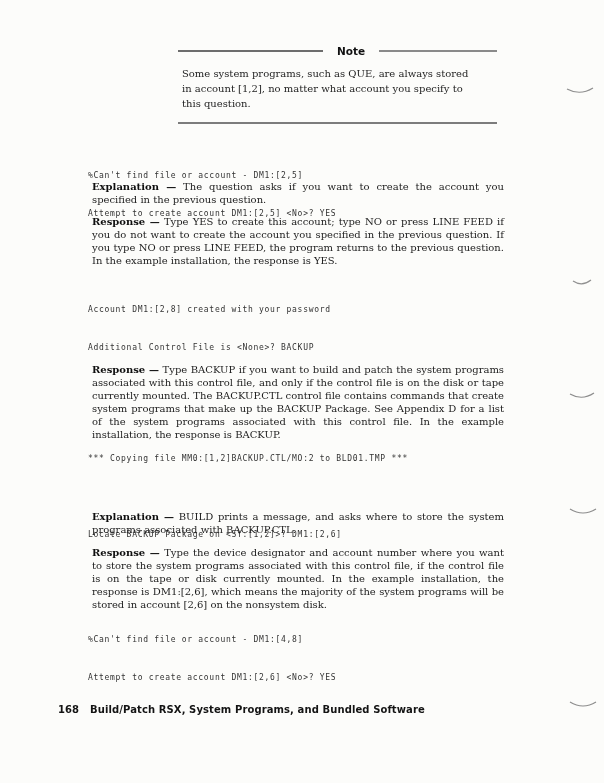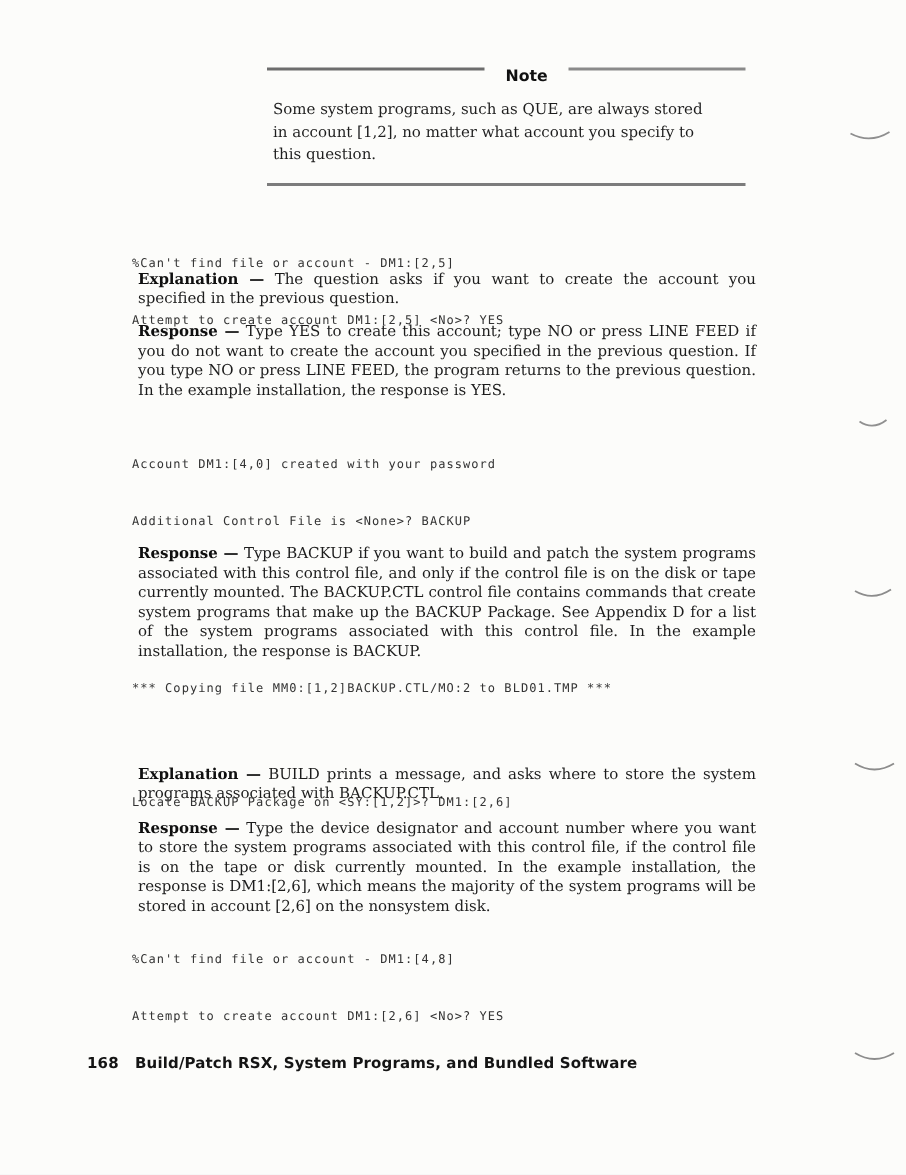--- a/index.html
+++ b/index.html
@@ -12,21 +12,21 @@
     position: relative;
     width: 604px; height: 783px;
     background: #fcfcfa;
     overflow: hidden;
     color: #1c1c1c;
   }
 
   
   .note-header {
     position: absolute; left: 178px; top: 45px; width: 319px;
-    display: flex; align-items: flex-start;
+    display: flex; align-items: center;
   }
   .note-rule-left  { width: 145px; height: 2px; background: #6d6d6d; }
   .note-rule-right { flex: 1; height: 2px; background: #8a8a8a; }
   .note-label {
     margin: 0 14px;
     font-family: "DejaVu Sans", sans-serif;
     font-weight: bold; font-size: 10.5px; color: #111;
   }
   .note-body {
     position: absolute; left: 178px; top: 62px; width: 292px;
@@ -84,21 +84,21 @@
   <div class="terminal" style="top:145px">
     <div class="term-line">%Can't find file or account - DM1:[2,5]</div>
     <div class="term-line">Attempt to create account DM1:[2,5] &lt;No&gt;? YES</div>
   </div>
 
   <p class="para" style="top:176px"><span class="lead">Explanation —</span> <span>The question asks if you want to create the account you specified in the previous question.</span></p>
 
   <p class="para" style="top:211px"><span class="lead">Response —</span> <span>Type YES to create this account; type NO or press LINE FEED if you do not want to create the account you specified in the previous question. If you type NO or press LINE FEED, the program returns to the previous question. In the example installation, the response is YES.</span></p>
 
   <div class="terminal" style="top:279px">
-    <div class="term-line">Account DM1:[4,0] created with your password</div>
+    <div class="term-line">Account DM1:[2,8] created with your password</div>
     <div class="term-line">Additional Control File is &lt;None&gt;? BACKUP</div>
   </div>
 
 
   <p class="para" style="top:359px"><span class="lead">Response —</span> <span>Type BACKUP if you want to build and patch the system programs associated with this control file, and only if the control file is on the disk or tape currently mounted. The BACKUP.CTL control file contains commands that create system programs that make up the BACKUP Package. See Appendix D for a list of the system programs associated with this control file. In the example installation, the response is BACKUP.</span></p>
 
   <div class="terminal" style="top:428px">
     <div class="term-line">*** Copying file MM0:[1,2]BACKUP.CTL/MO:2 to BLD01.TMP ***</div>
     <div class="term-line"></div>
     <div class="term-line">Locate BACKUP Package on &lt;SY:[1,2]&gt;? DM1:[2,6]</div>

